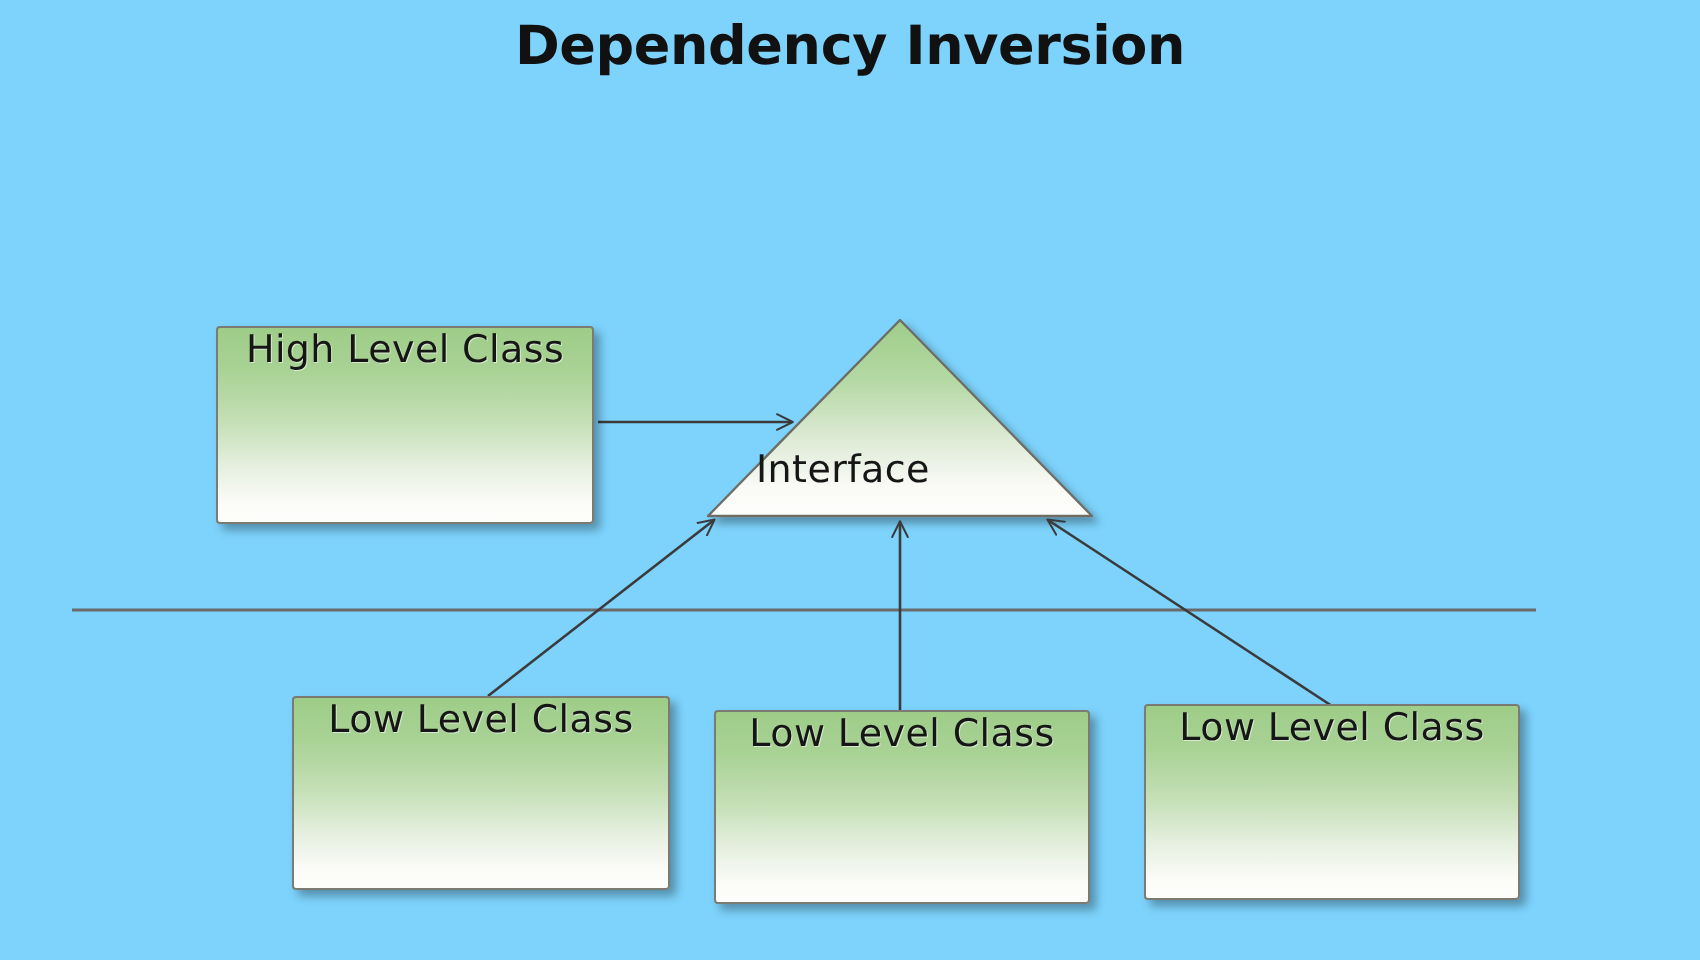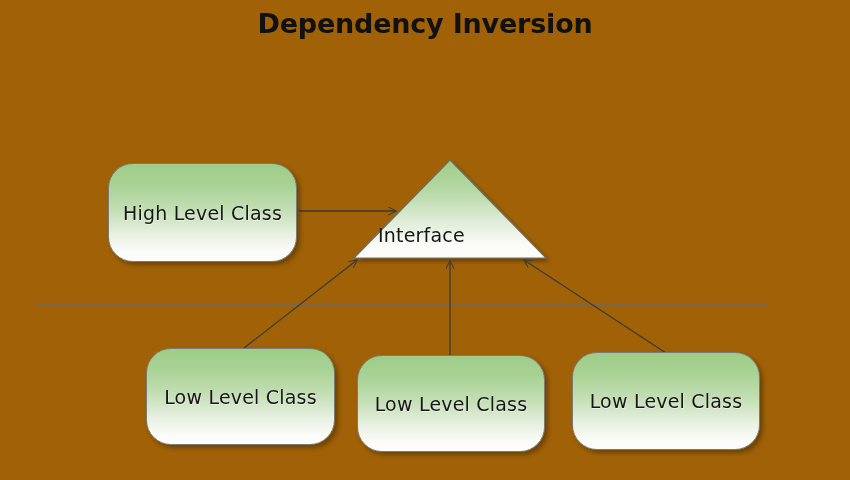--- a/index.html
+++ b/index.html
@@ -14,21 +14,21 @@
     overflow: hidden;
     font-family: "DejaVu Sans", sans-serif;
   }
 
   #canvas {
     position: absolute;
     left: 0;
     top: 0;
     width: 850px;
     height: 480px;
-    background: #a16207;
+    background: #7dd3fc;
   }
 
   
   #title {
     position: absolute;
     left: 0;
     top: 8px;
     width: 850px;
     text-align: center;
     font-family: "DejaVu Sans", sans-serif;
@@ -46,32 +46,32 @@
     top: 0;
     width: 850px;
     height: 480px;
     pointer-events: none;
   }
 
   
   .class-box {
     position: absolute;
     box-sizing: border-box;
-    border-radius: 25px;
+    border-radius: 2px;
     border: 1px solid #7b7b73;
     background: linear-gradient(to bottom,
                 #9ecd88 0%,
                 #a9d295 22%,
                 #c4dfb5 48%,
                 #e6f0e0 72%,
                 #fbfbf8 90%,
                 #fdfdfb 100%);
     box-shadow: 3px 3px 5px rgba(0,0,0,0.33);
     display: flex;
-    align-items: center;
+    align-items: flex-start;
     justify-content: center;
   }
   .class-label {
     font-family: "DejaVu Sans", sans-serif;
     font-size: 19px;
     color: #161616;
     letter-spacing: 0.2px;
     white-space: nowrap;
     text-shadow: 0.5px 0.5px 0 rgba(255,255,255,0.55);
   }

